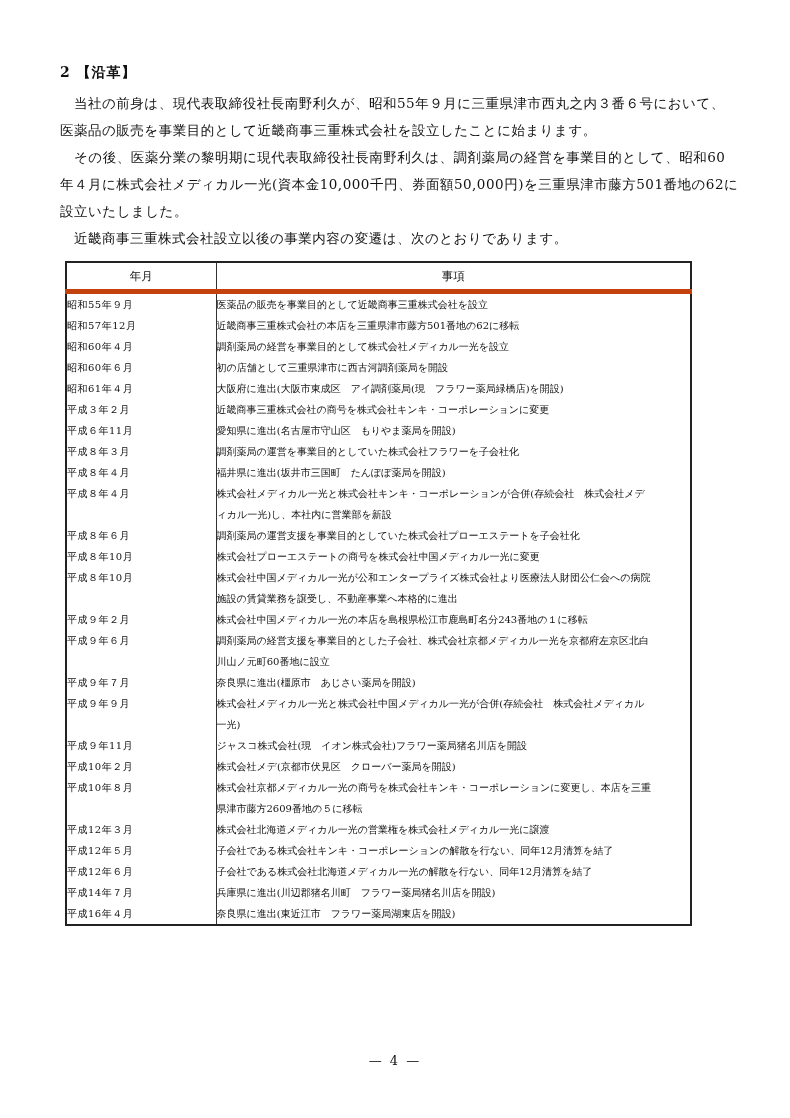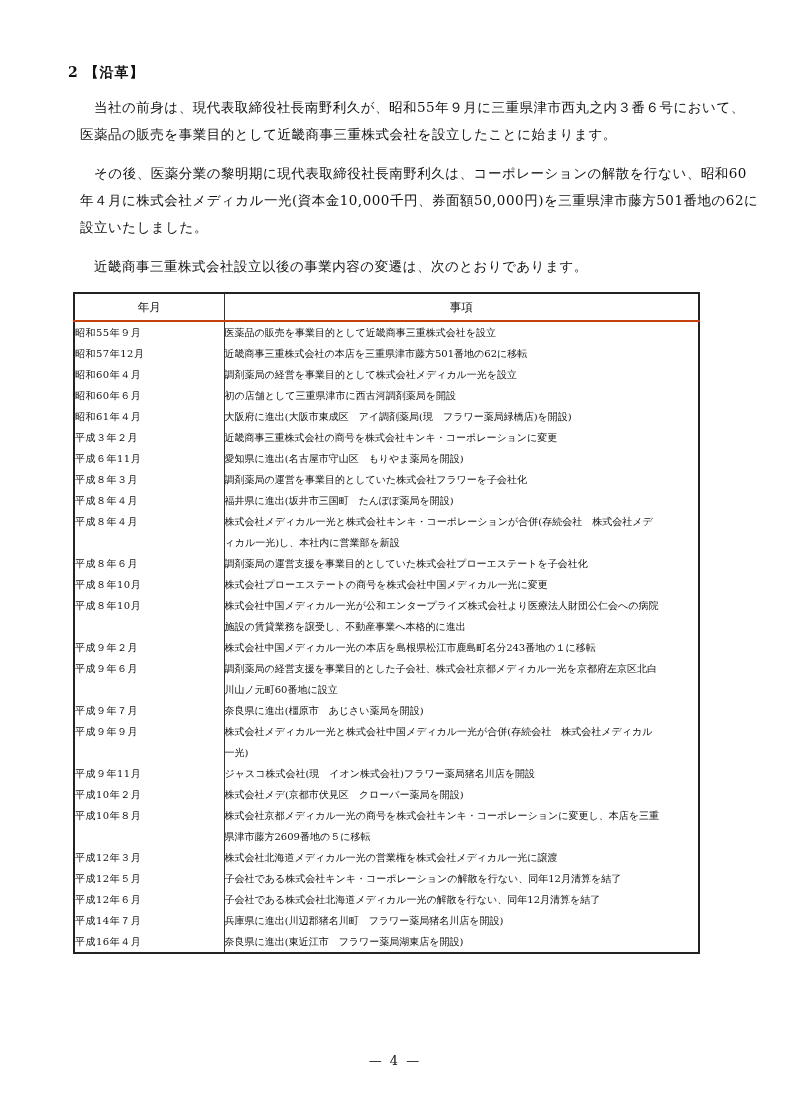--- a/index.html
+++ b/index.html
@@ -10,53 +10,53 @@
   body {
     width: 790px;
     height: 1118px;
     position: relative;
     font-family: "DejaVu Serif", "Liberation Serif", serif;
     color: #111111;
     overflow: hidden;
   }
   .content {
     position: absolute;
-    left: 68px;
+    left: 60px;
     top: 62px;
     width: 714px;
   }
   .heading {
     font-size: 14px;
     font-weight: bold;
     line-height: 20px;
     margin: 0 0 8px 0;
     letter-spacing: 1px;
   }
   .paragraph {
     font-size: 13.5px;
     line-height: 27px;
-    margin: 12px;
+    margin: 0;
     white-space: pre-line;
     letter-spacing: 0.5px;
   }
   table.history {
     margin-top: 9px;
     margin-left: 5px;
     width: 627px;
     border-collapse: collapse;
     table-layout: fixed;
     border: 2px solid #222222;
   }
   table.history th {
     font-size: 11.5px;
     font-weight: normal;
     height: 26px;
     text-align: center;
     vertical-align: middle;
-    border-bottom: 2px solid #c2410c;
+    border-bottom: 5px solid #c2410c;
     padding: 0;
   }
   table.history td {
     font-size: 10px;
     line-height: 21px;
     vertical-align: top;
     padding: 0;
   }
   .col-date { width: 150px; }
   td.date-cell, th.date-head {
@@ -83,21 +83,21 @@
   }
 </style>
 </head>
 <body>
 
 <div class="content">
   <h2 class="heading">2 【沿革】</h2>
 
   <p class="paragraph">　当社の前身は、現代表取締役社長南野利久が、昭和55年９月に三重県津市西丸之内３番６号において、
 医薬品の販売を事業目的として近畿商事三重株式会社を設立したことに始まります。</p>
-  <p class="paragraph">　その後、医薬分業の黎明期に現代表取締役社長南野利久は、コーポレーションの解散を行ない、昭和60
+  <p class="paragraph">　その後、医薬分業の黎明期に現代表取締役社長南野利久は、調剤薬局の経営を事業目的として、昭和60
 年４月に株式会社メディカル一光(資本金10,000千円、券面額50,000円)を三重県津市藤方501番地の62に
 設立いたしました。</p>
   <p class="paragraph">　近畿商事三重株式会社設立以後の事業内容の変遷は、次のとおりであります。</p>
 
   <table class="history">
     <colgroup>
       <col class="col-date">
       <col>
     </colgroup>
     <thead>

